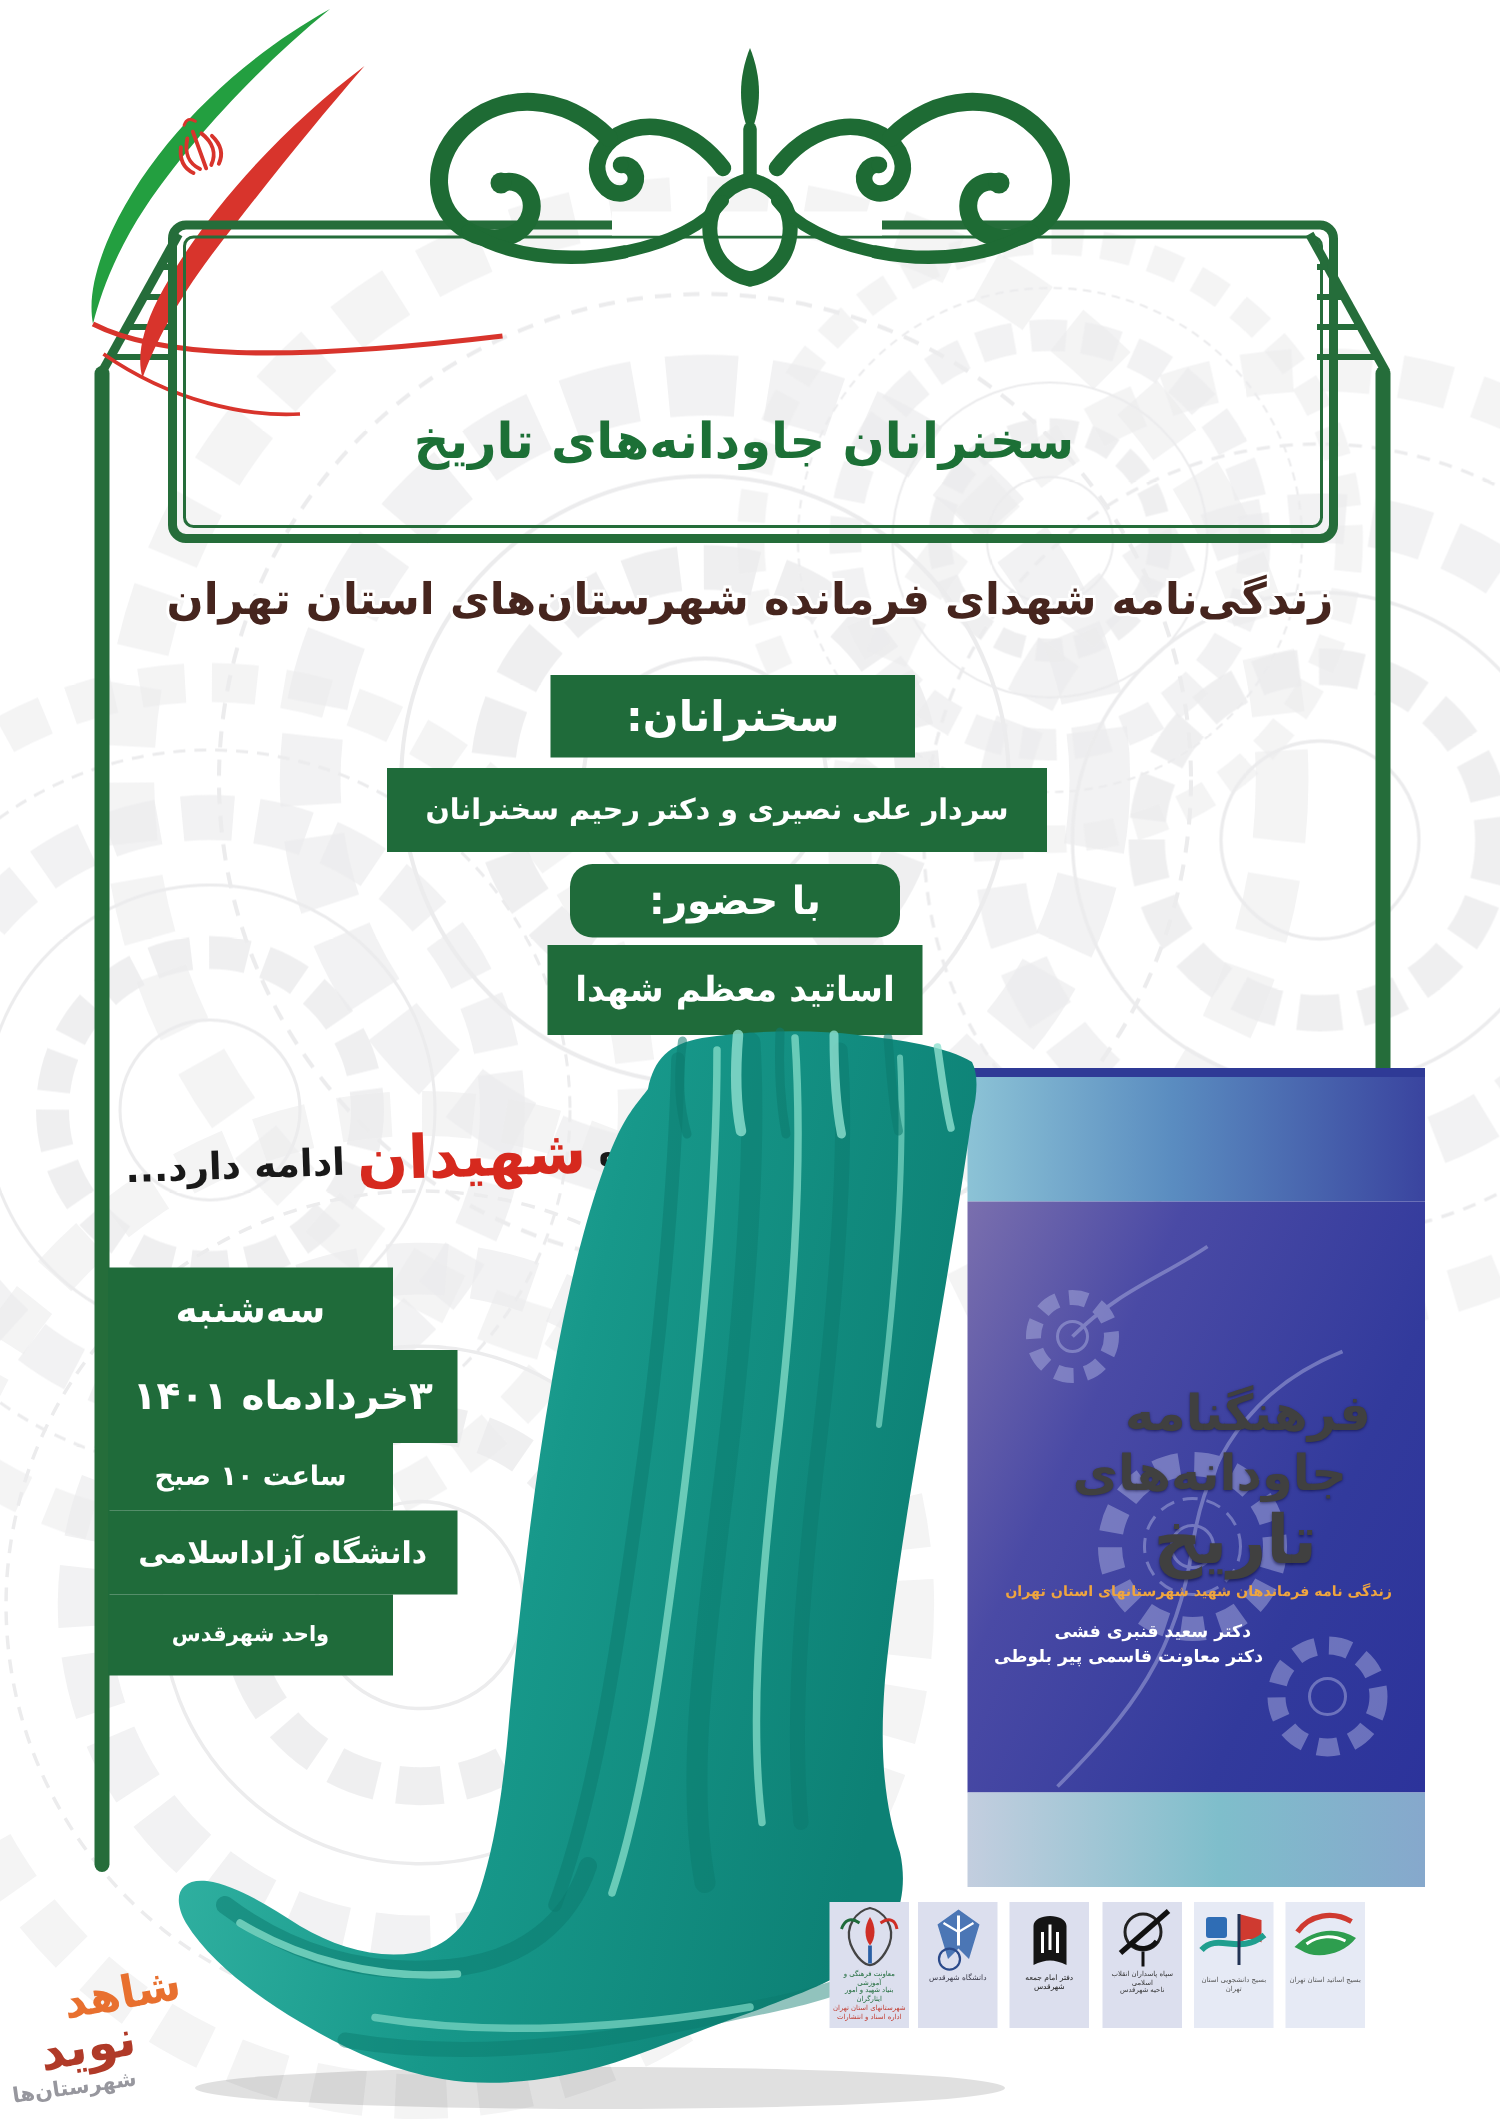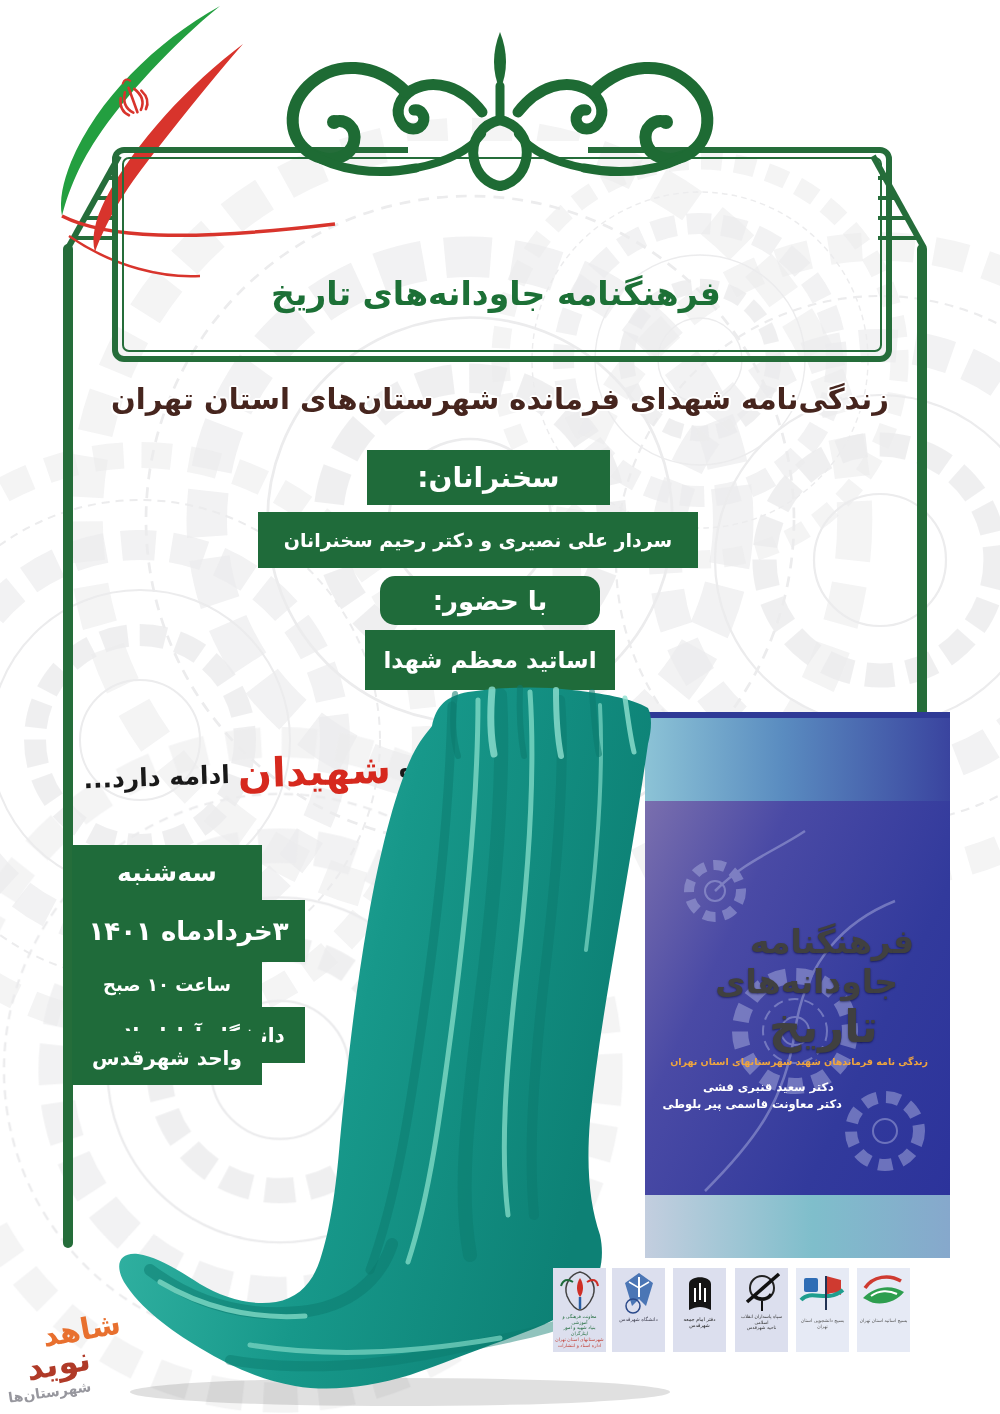--- a/index.html
+++ b/index.html
@@ -31,21 +31,21 @@
           justify-content:center;gap:8px;transform:rotate(-2deg);}
   .slogan .pre,.slogan .post{font-size:25px;font-weight:bold;color:#191919;}
   .slogan .hl{font-size:40px;font-weight:bold;color:#d6291e;}
   
   .srow{background:#1f6b3a;color:#fff;font-weight:bold;display:flex;align-items:center;justify-content:center;
         left:72px;white-space:nowrap;}
   .sr1{top:845px;width:190px;height:55px;font-size:25px;}
   .sr2{top:900px;width:233px;height:62px;font-size:26px;}
   .sr3{top:962px;width:190px;height:45px;font-size:18px;}
   .sr4{top:1007px;width:233px;height:56px;font-size:20px;}
-  .sr5{top:1031px;width:190px;height:54px;font-size:20px;}
+  .sr5{top:1063px;width:190px;height:54px;font-size:14px;}
   
   .book{left:645px;top:712px;width:305px;height:546px;}
   .book-top-edge{left:0;top:0;width:100%;height:6px;background:#2f3a96;}
   .book-band{left:0;top:6px;width:100%;height:83px;background:linear-gradient(90deg,#8cc3d6,#5a8cc0 45%,#3a449f);}
   .book-body{left:0;top:89px;width:100%;height:394px;
              background:linear-gradient(115deg,#7a6fae 0%,#4a4aa5 30%,#323a9c 70%,#2c339b 100%);}
   .book-bottom{left:0;top:483px;width:100%;height:63px;background:linear-gradient(90deg,#c3cedf,#7fbecb 55%,#86a8cc);}
   .cov-t{color:#404040;font-weight:bold;text-shadow:0 1px 2px rgba(0,0,40,.5);}
   .cov-t1{right:36px;top:210px;font-size:33px;}
   .cov-t2{right:52px;top:250px;font-size:33px;}
@@ -139,21 +139,21 @@
       <path d="M432,126 C408,142 368,148 328,140" stroke-width="9"></path>
       <path d="M160,140 C190,134 214,122 226,106" stroke-width="8"></path>
       <path d="M328,140 C298,134 274,122 262,106" stroke-width="8"></path>
       <circle cx="78" cy="94" r="7" fill="#1e6b34" stroke="none"></circle>
       <circle cx="410" cy="94" r="7" fill="#1e6b34" stroke="none"></circle>
       <circle cx="158" cy="82" r="5" fill="#1e6b34" stroke="none"></circle>
       <circle cx="330" cy="82" r="5" fill="#1e6b34" stroke="none"></circle>
     </g>
   </svg>
 
-  <div class="abs z5 fa book-line">فرهنگنامه جاودانه‌های تاریخ</div>
+  <div class="abs z5 fa book-line">سخنرانان جاودانه‌های تاریخ</div>
 
   <div class="abs z5 fa subtitle">زندگی‌نامه شهدای فرمانده شهرستان‌های استان تهران</div>
 
   <div class="abs z5 fa gbox gb1">سخنرانان:</div>
   <div class="abs z5 fa gbox gb2">سردار علی نصیری و دکتر رحیم سخنرانان</div>
   <div class="abs z5 fa gbox gb3">با حضور:</div>
   <div class="abs z5 fa gbox gb4">اساتید معظم شهدا</div>
 
   <div class="abs z5 fa slogan">
     <span class="pre">راه</span>

